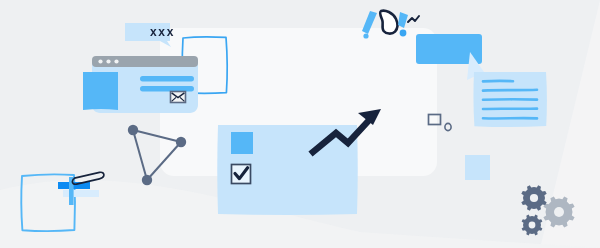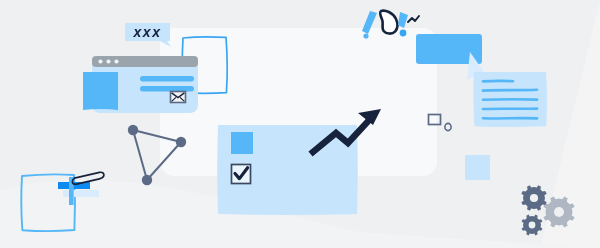--- a/index.html
+++ b/index.html
@@ -167,18 +167,18 @@
                  L0,9 L-2.3,8.5 L-3.4,10.4 L-5.7,9.2 L-5.2,7 L-7,5.2
                  L-9.2,5.7 L-10.4,3.4 L-8.5,2.3 L-9,0 L-8.5,-2.3 L-10.4,-3.4
                  L-9.2,-5.7 L-7,-5.2 L-5.2,-7 L-5.7,-9.2 L-3.4,-10.4
                  L-2.3,-8.5 Z" fill="#5b6b85"></path>
         <circle cx="0" cy="0" r="3.4" fill="#eef0f2"></circle>
       </g>
     </g>
 
   </svg>
 
-  <div class="abs" style="left:125px; top:23px; width:45px; height:18px; display:flex;
+  <div class="abs" style="left:140px; top:23px; width:45px; height:18px; display:flex;
               align-items:center; justify-content:center; color:#17233c;
-              font-size:14px; font-weight:bold; letter-spacing:1.6px;
-              font-family:'Liberation Sans', sans-serif;font-style:italic;">xxx</div>
+              font-size:12px; font-weight:bold; letter-spacing:1.6px;
+              font-family:'Liberation Sans', sans-serif;">xxx</div>
 
 </div>
 
 </body></html>

